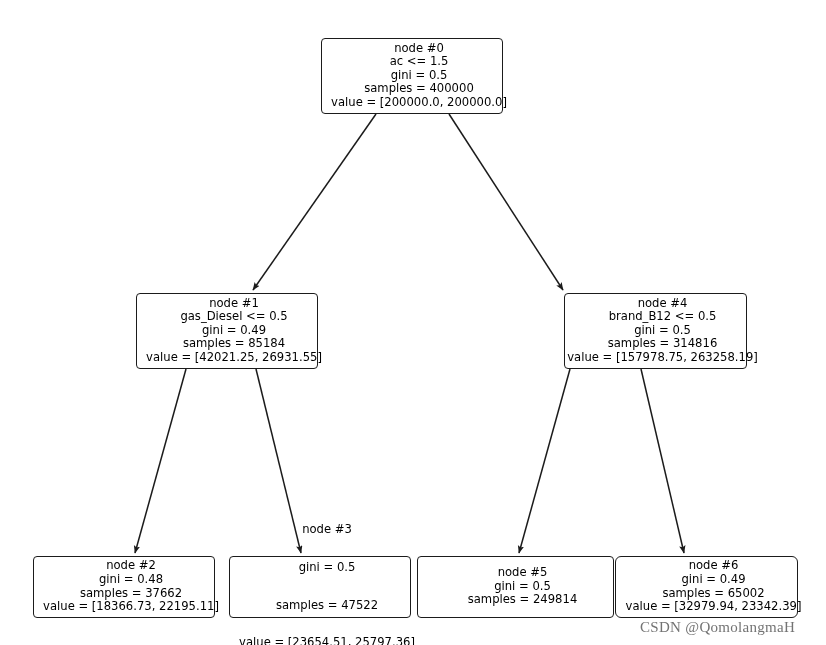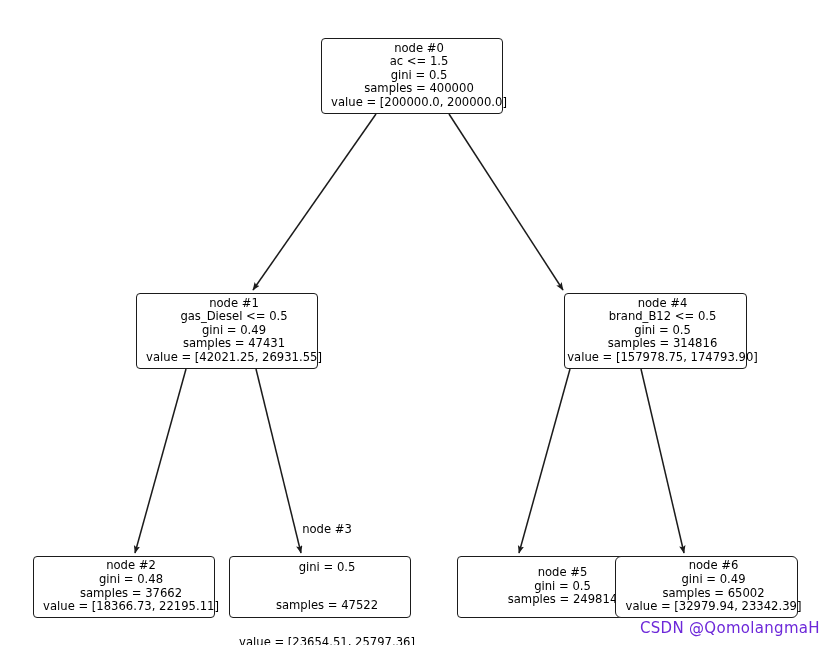--- a/index.html
+++ b/index.html
@@ -48,31 +48,32 @@
     display: block;
   }
   
   .n0 { left: 321px; top: 38px;  width: 182px; height: 76px; }
   
   .n1 { left: 136px; top: 293px; width: 182px; height: 76px; }
   .n4 { left: 516px; top: 293px; width: 183px; height: 76px; margin-left: 48px; }
   
   .n2 { left: 33px;  top: 556px; width: 182px; height: 62px; }
   .n3 { left: 229px; top: 556px; width: 182px; height: 62px; gap: 24px; }
-  .n5 { left: 417px; top: 556px; width: 197px; height: 62px; margin-left: 40px; }
+  .n5 { left: 417px; top: 556px; width: 197px; height: 62px; }
   .n6 { left: 615px; top: 556px; width: 183px; height: 62px; border-radius: 6px; }
 
   #watermark {
     position: absolute;
     left: 640px;
     top: 619px;
     font-size: 15px;
-    color: #6d28d9;
+    color: #737373;
     letter-spacing: 0.3px;
     white-space: nowrap;
+    font-family: Liberation Serif, serif;
   }
 </style>
 </head>
 <body>
 
 <div id="tree-canvas">
 
   <svg id="edge-layer" viewBox="0 0 826 645" width="826" height="645" xmlns="http://www.w3.org/2000/svg">
     <defs>
       <marker id="arrowhead" markerWidth="9" markerHeight="9" refX="7.4" refY="3.2" orient="auto" markerUnits="userSpaceOnUse">
@@ -98,30 +99,30 @@
     <span class="node-line">ac &lt;= 1.5</span>
     <span class="node-line">gini = 0.5</span>
     <span class="node-line">samples = 400000</span>
     <span class="node-line">value = [200000.0, 200000.0]</span>
   </div>
 
   <div class="tree-node n1">
     <span class="node-line">node #1</span>
     <span class="node-line">gas_Diesel &lt;= 0.5</span>
     <span class="node-line">gini = 0.49</span>
-    <span class="node-line">samples = 47431</span>
+    <span class="node-line">samples = 85184</span>
     <span class="node-line">value = [42021.25, 26931.55]</span>
   </div>
 
   <div class="tree-node n4">
     <span class="node-line">node #4</span>
     <span class="node-line">brand_B12 &lt;= 0.5</span>
     <span class="node-line">gini = 0.5</span>
     <span class="node-line">samples = 314816</span>
-    <span class="node-line">value = [157978.75, 174793.90]</span>
+    <span class="node-line">value = [157978.75, 263258.19]</span>
   </div>
 
   <div class="tree-node n2">
     <span class="node-line">node #2</span>
     <span class="node-line">gini = 0.48</span>
     <span class="node-line">samples = 37662</span>
     <span class="node-line">value = [18366.73, 22195.11]</span>
   </div>
 
   <div class="tree-node n3">

